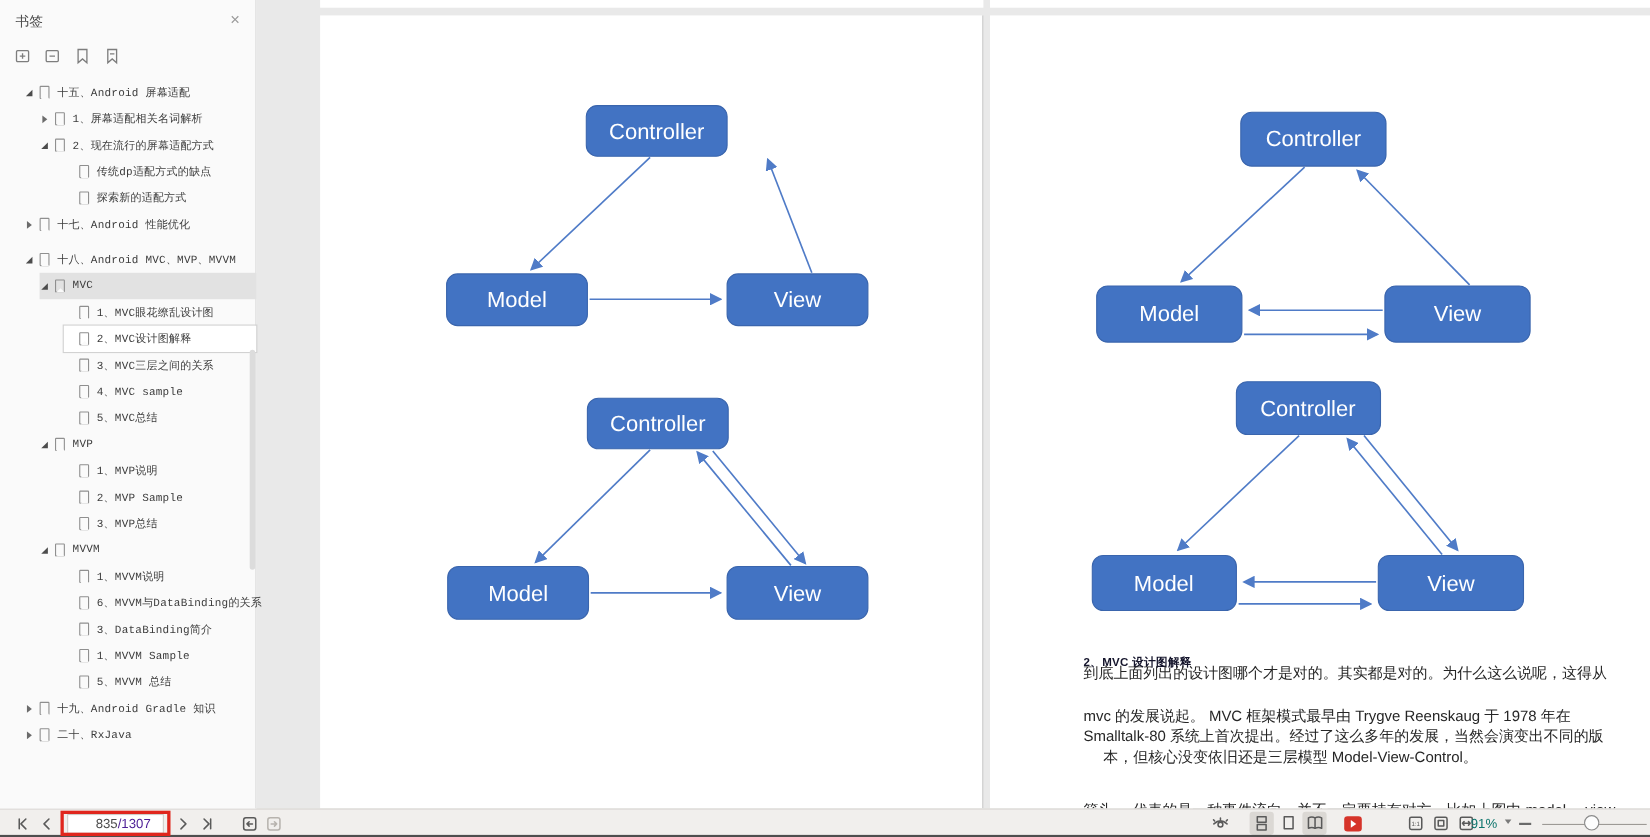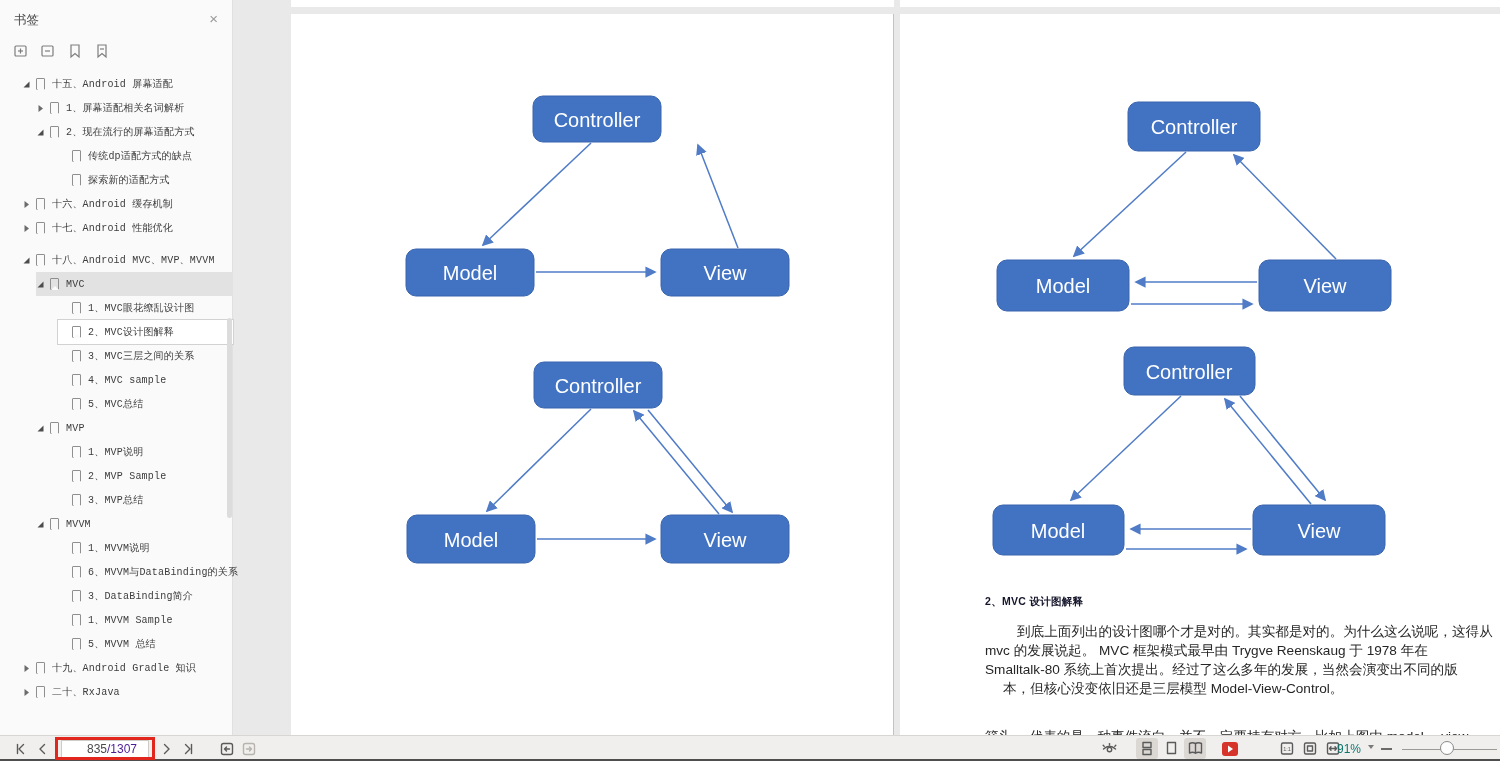--- a/index.html
+++ b/index.html
@@ -147,29 +147,20 @@
         <span class="bm"></span>
         <span class="lbl">探索新的适配方式</span>
       </div>
       <div class="row l0">
         <span class="tw">
           <svg width="9" height="9" viewBox="0 0 9 9">
             <path d="M2.5 1 L7 4.5 L2.5 8 Z" fill="#6b6b6b"></path>
           </svg>
         </span>
         <span class="bm"></span>
-        <span class="lbl">十六、Android 缓存机制</span>
-      </div>
-      <div class="row l0">
-        <span class="tw">
-          <svg width="9" height="9" viewBox="0 0 9 9">
-            <path d="M2.5 1 L7 4.5 L2.5 8 Z" fill="#6b6b6b"></path>
-          </svg>
-        </span>
-        <span class="bm"></span>
         <span class="lbl">十七、Android 性能优化</span>
       </div>
       <div class="gap8"></div>
       <div class="row l0">
         <span class="tw">
           <svg width="9" height="9" viewBox="0 0 9 9">
             <path d="M7.5 1.5 L7.5 7.5 L1.5 7.5 Z" fill="#4c4c4c"></path>
           </svg>
         </span>
         <span class="bm"></span>
@@ -362,21 +353,21 @@
         <text class="nodelab" x="294" y="113">Controller</text>
         <text class="nodelab" x="163" y="272">Model</text>
         <text class="nodelab" x="425" y="272">View</text>
         <text class="nodelab" x="289" y="358">Controller</text>
         <text class="nodelab" x="158" y="517">Model</text>
         <text class="nodelab" x="419" y="517">View</text>
       </g>
     </svg>
 
     <div class="h-small" style="left:85px; top:581px;">2、MVC 设计图解释</div>
-    <div class="body-line" style="left:85px; top:608px;margin-left:32px;">到底上面列出的设计图哪个才是对的。其实都是对的。为什么这么说呢，这得从</div>
+    <div class="body-line" style="left:85px; top:588px;">到底上面列出的设计图哪个才是对的。其实都是对的。为什么这么说呢，这得从</div>
     <div class="body-line" style="left:85px; top:627px;">mvc 的发展说起。  MVC 框架模式最早由 Trygve Reenskaug  于 1978 年在</div>
     <div class="body-line" style="left:85px; top:646px;">Smalltalk-80 系统上首次提出。经过了这么多年的发展，当然会演变出不同的版</div>
     <div class="body-line" style="left:103px; top:665px;">本，但核心没变依旧还是三层模型 Model-View-Control。</div>
     <div class="h-small" style="left:69px; top:689px;margin-top:44px;">3、MVC 三层之间的关系</div>
     <div class="body-line" style="left:85px; top:713px;">箭头 →代表的是一种事件流向，并不一定要持有对方，比如上图中 model →view</div>
   </div>
 </div>
 
 <div id="statusbar">
   <span class="ibtn" style="left:10px;">

